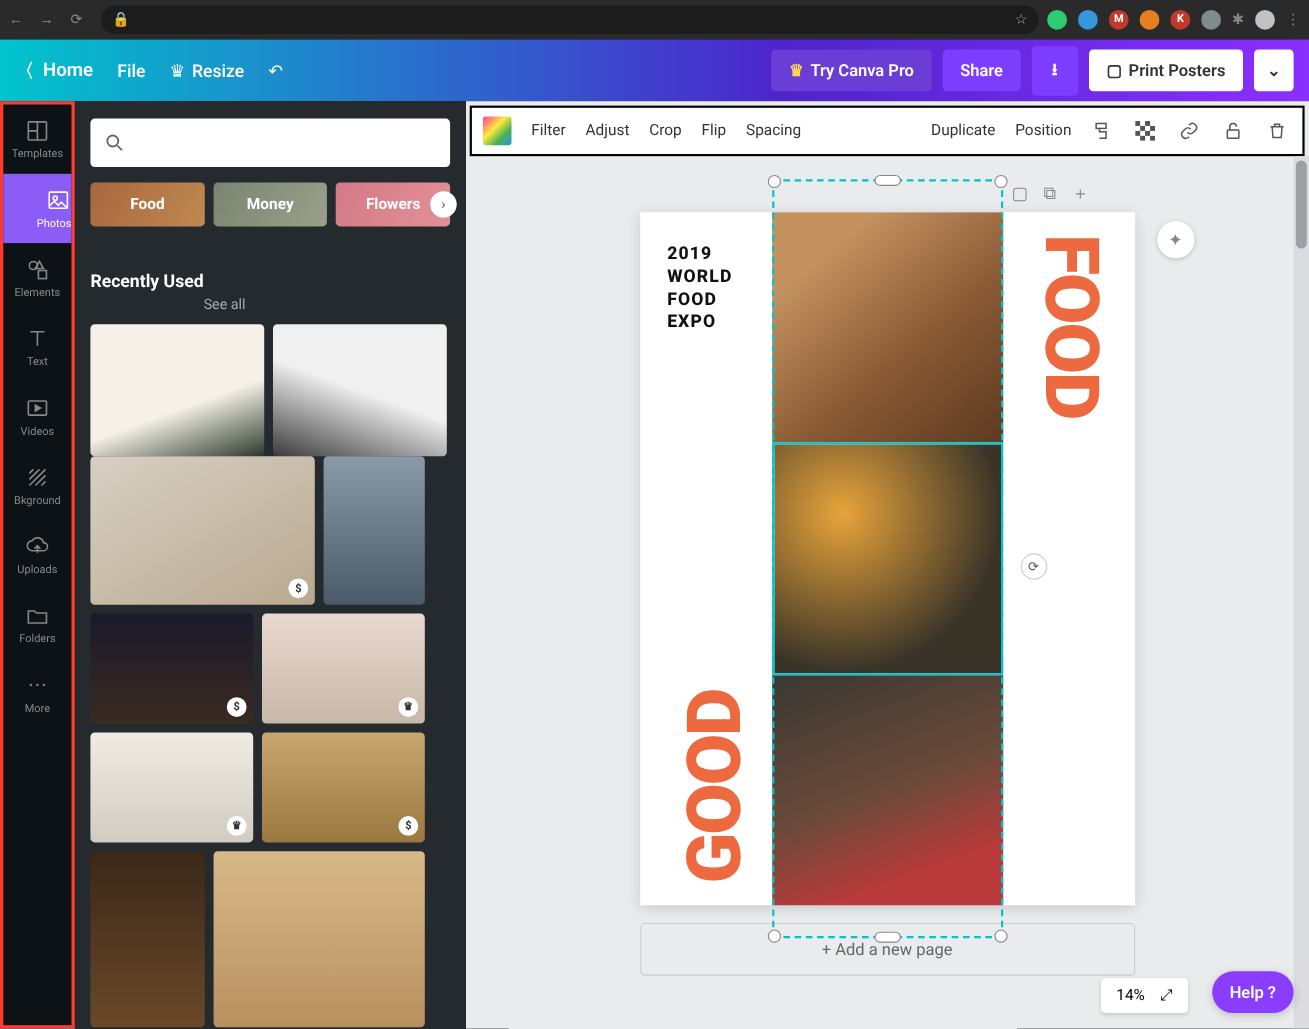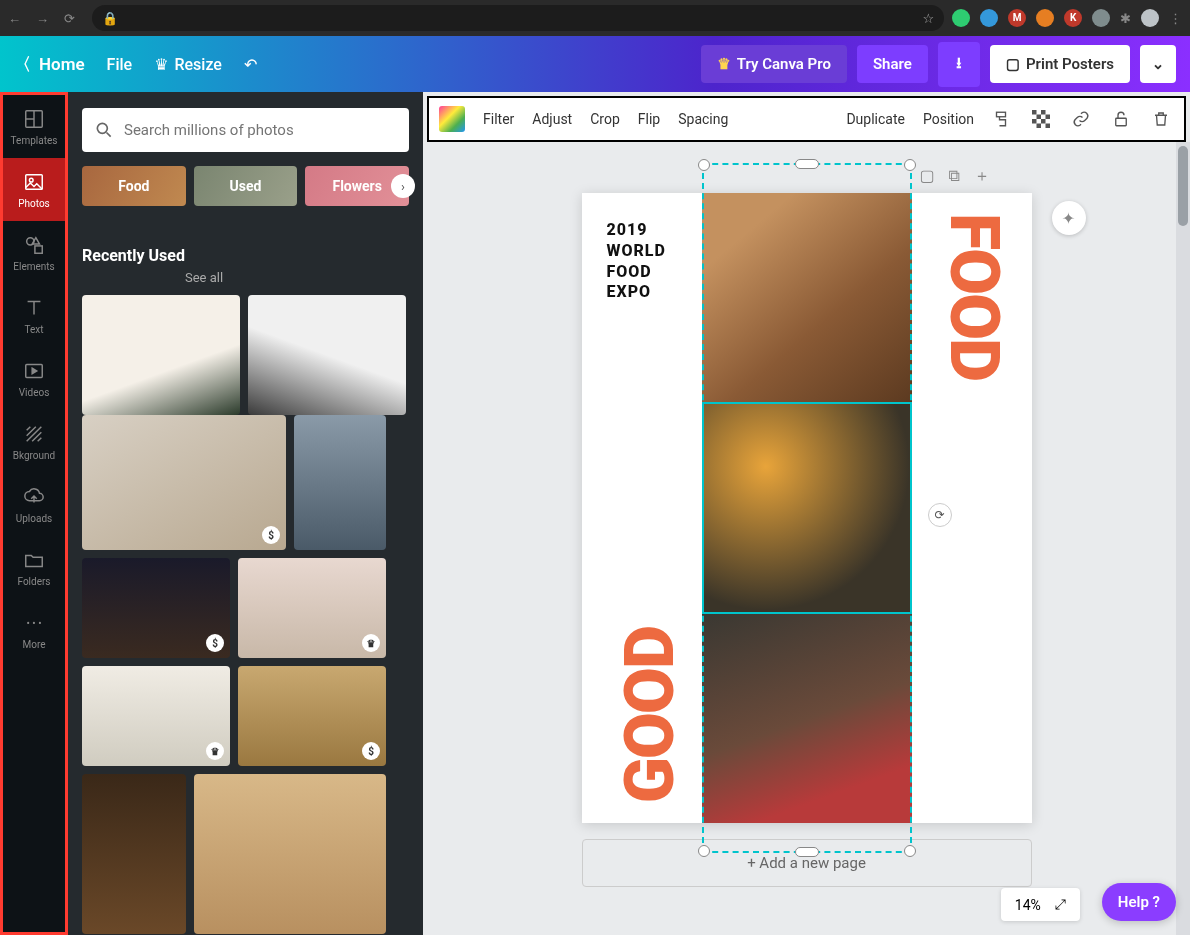--- a/index.html
+++ b/index.html
@@ -19,21 +19,21 @@
 .top-bar .right { margin-left:auto; display:flex; align-items:center; gap:10px; }
 .top-bar .btn { padding:10px 16px; border-radius:4px; font-weight:600; font-size:15px; cursor:pointer; display:flex; align-items:center; gap:6px; }
 .top-bar .btn-pro { background:#6a3dd6; }
 .top-bar .btn-share { background:#7d3dff; }
 .top-bar .btn-dl { background:#7d3dff; width:42px; justify-content:center; }
 .top-bar .btn-print { background:#fff; color:#333; }
 .top-bar .btn-dd { background:#fff; color:#333; width:36px; justify-content:center; }
 .body { display:flex; flex:1; min-height:0; }
 .sidebar { width:68px; background:#0d1216; display:flex; flex-direction:column; border:3px solid #ff3b30; }
 .side-item { display:flex; flex-direction:column; align-items:center; gap:4px; padding:12px 0; color:#888; font-size:10px; cursor:pointer; }
-.side-item.active { background:#b91c1c; color:#fff; }
+.side-item.active { background:#8b5cf6; color:#fff;align-items:flex-end; }
 .side-item .ic { width:24px; height:24px; display:flex; align-items:center; justify-content:center; }
 .panel { width:355px; background:#252a2e; padding:16px 14px; overflow-y:auto; color:#fff; position:relative; }
 .search-box { background:#fff; border-radius:4px; height:44px; display:flex; align-items:center; padding:0 12px; gap:10px; }
 .search-box input { border:0; outline:0; font-size:15px; flex:1; color:#666; }
 .chips { display:flex; gap:8px; margin-top:14px; position:relative; }
 .chip { flex:1; min-width:100px; height:40px; border-radius:4px; display:flex; align-items:center; justify-content:center; font-weight:700; font-size:14px; color:#fff; background:#8a7560; cursor:pointer; }
 .chip.c1 { background:linear-gradient(120deg,#a8673f,#c08950); }
 .chip.c2 { background:linear-gradient(120deg,#7a8570,#9aa08a); }
 .chip.c3 { background:linear-gradient(120deg,#d47a86,#e29098); }
 .chip-arrow { position:absolute; right:-6px; top:8px; width:24px; height:24px; background:#fff; border-radius:50%; display:flex; align-items:center; justify-content:center; color:#555; font-size:13px; }
@@ -218,25 +218,24 @@
     </div>
 
     <div class="panel">
       <div class="search-box">
         <span>
             <svg width="20" height="20" viewBox="0 0 24 24" fill="none" stroke="#666" stroke-width="2">
               <circle cx="10" cy="10" r="6"></circle>
               <line x1="15" y1="15" x2="20" y2="20"></line>
             </svg>
           </span>
-        <input placeholder="Search millions of photos" style="">
       </div>
       <div class="chips">
         <div class="chip c1">Food</div>
-        <div class="chip c2">Used</div>
+        <div class="chip c2">Money</div>
         <div class="chip c3">Flowers</div>
         <div class="chip-arrow">›</div>
       </div>
 
       <div class="sec-head">
         <span>Recently Used</span>
         <span class="see-all">See all</span>
       </div>
       <div class="thumbs">
         <div class="thumb recent" style="background:linear-gradient(160deg,#f5f0e8 60%,#2a3a2a)"></div>

